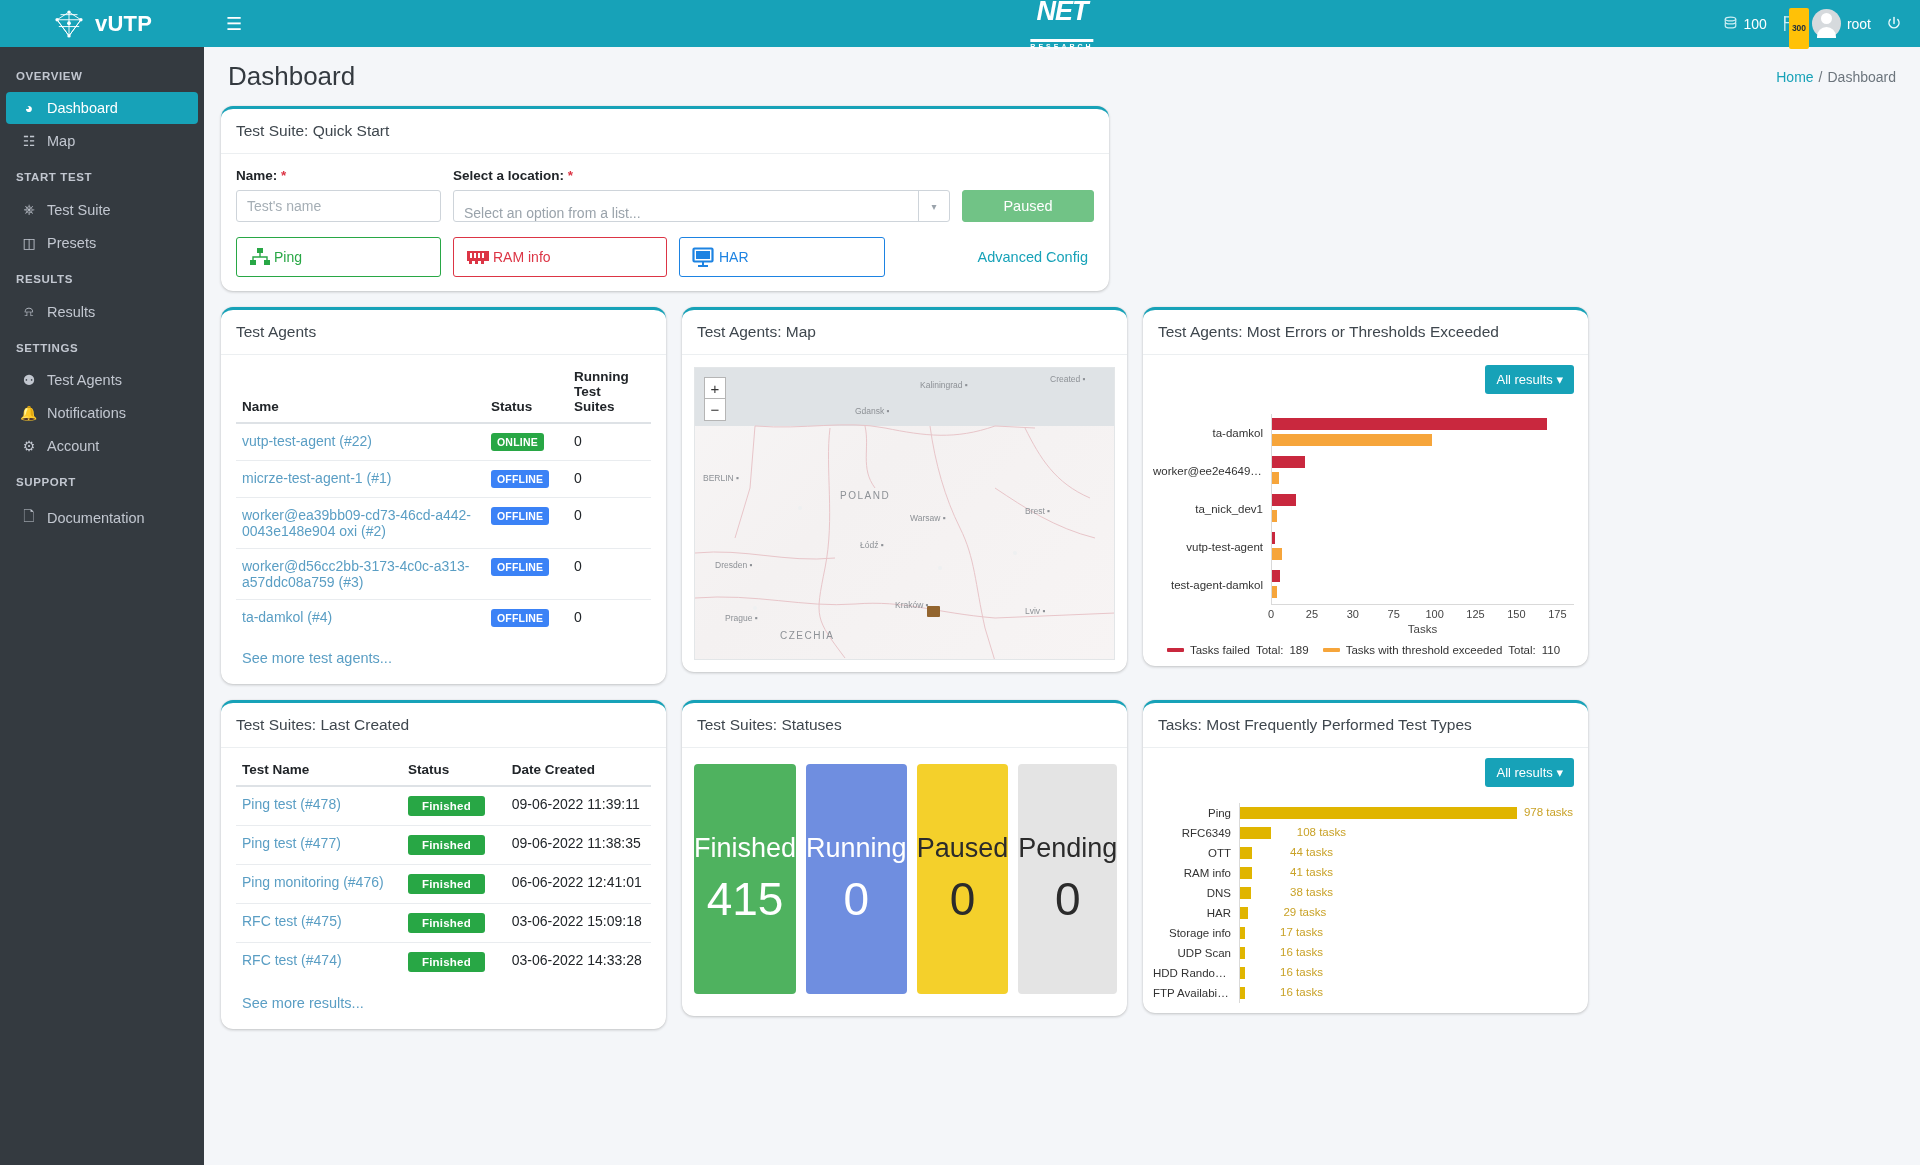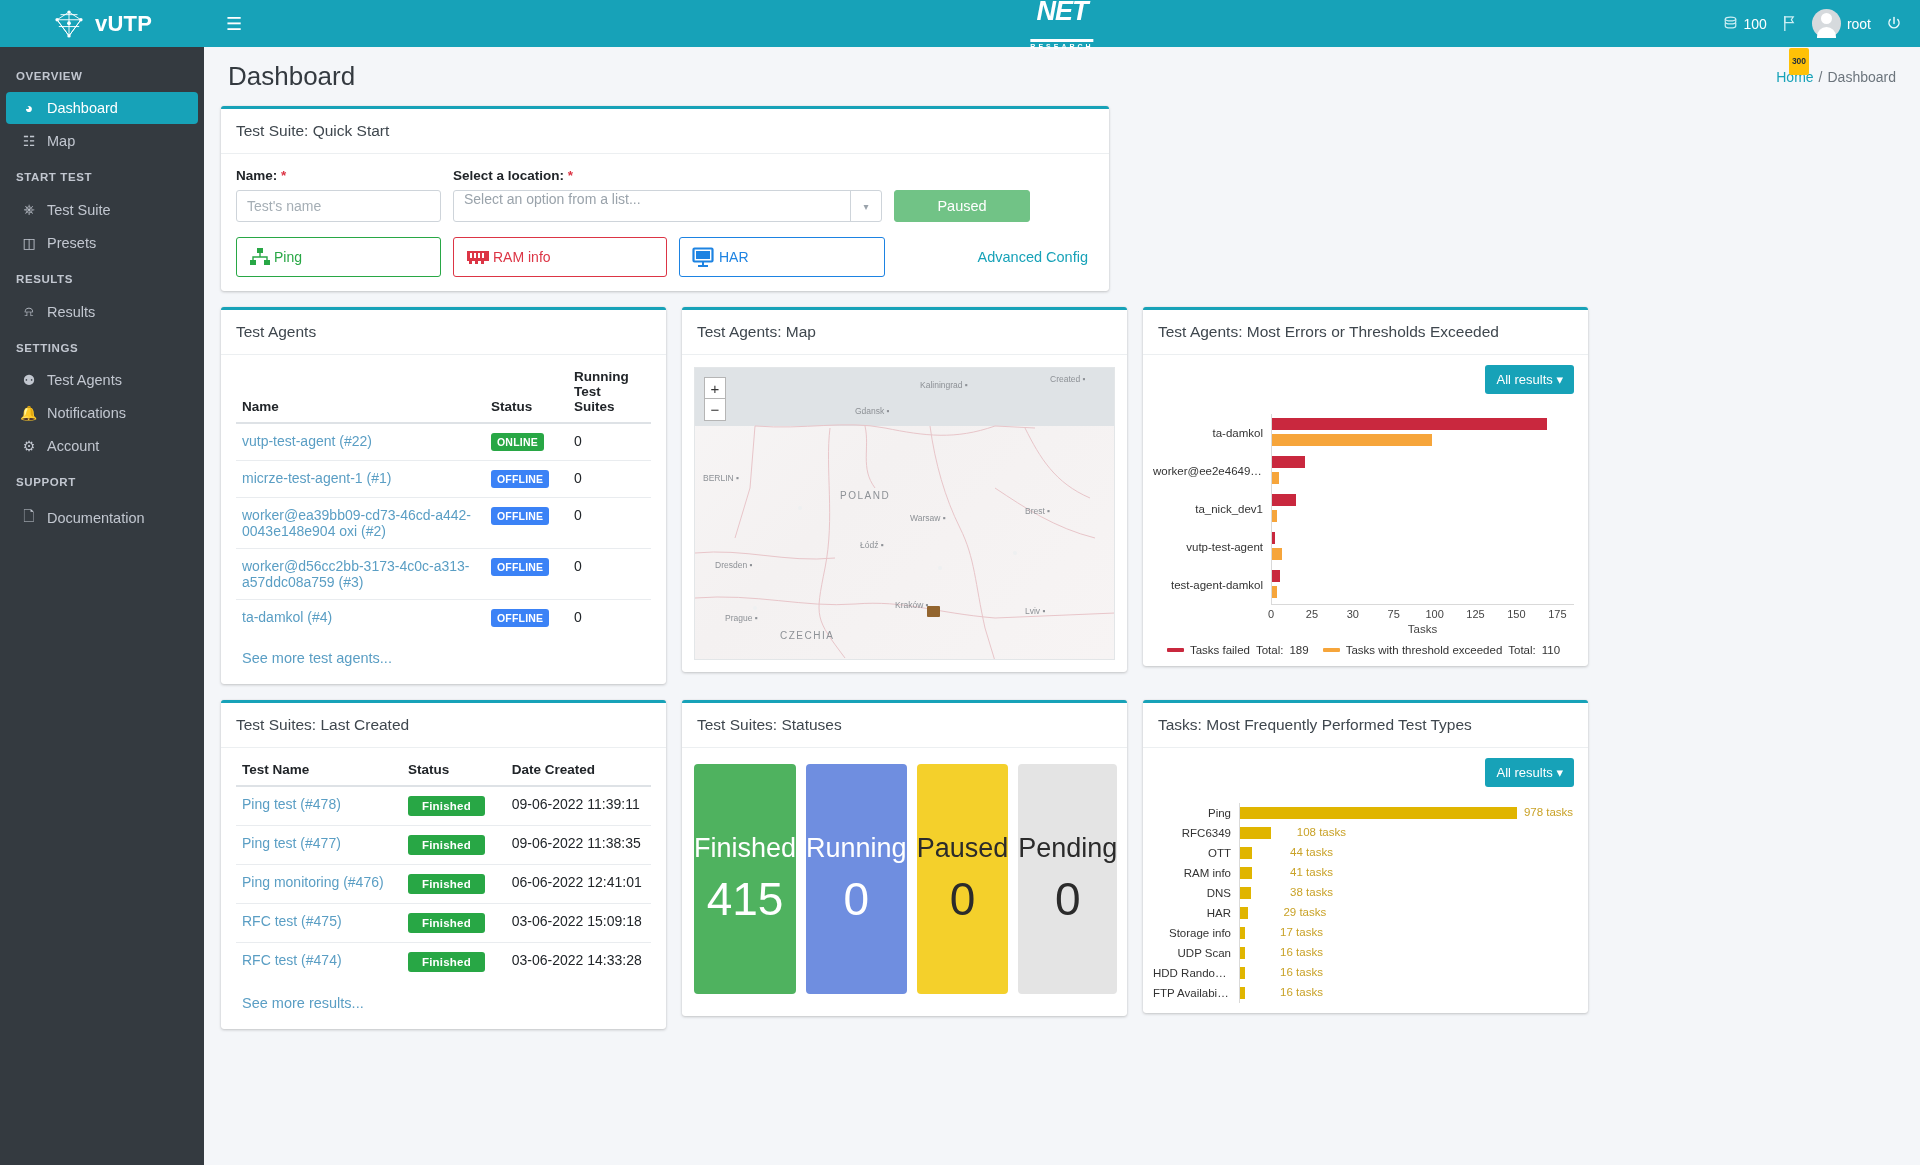--- a/index.html
+++ b/index.html
@@ -40,21 +40,21 @@
   }
   .hamburger { font-size: 18px; cursor: pointer; line-height: 1; }
   .netlogo { position: absolute; left: 50%; transform: translateX(-50%); text-align: center; }
   .netlogo .nw { font-size: 27px; font-weight: bold; font-style: italic; letter-spacing: -1px;
                  border-bottom: 3px solid #fff; line-height: 1; padding-bottom: 14px; }
   .netlogo .nr { font-size: 7px; letter-spacing: 3px; font-weight: bold; margin-top: 1px; }
   .topright { margin-left: auto; display: flex; align-items: center; gap: 15px; font-size: 14px; }
   .tr-item { display: flex; align-items: center; gap: 6px; cursor: pointer; position: relative; }
   .badge-flag {
     position: absolute; top: -7px; left: 7px; background: #ffc107; color: #1f2d3d;
-    font-size: 8.5px; font-weight: bold; border-radius: 2px; padding: 9px 3px; line-height: 1.1; margin-top: 40px;
+    font-size: 8.5px; font-weight: bold; border-radius: 2px; padding: 16px 3px; line-height: 1.1;
   }
   .avatar {
     width: 29px; height: 29px; border-radius: 50%; background: #d6dadd;
     display: flex; align-items: flex-end; justify-content: center; overflow: hidden;
   }
   .av-wrap { position: relative; width: 29px; height: 29px; }
   .av-head { position: absolute; top: 4px; left: 9px; width: 11px; height: 11px; border-radius: 50%; background: #fff; }
   .av-body { position: absolute; bottom: 0; left: 5px; width: 19px; height: 11px; border-radius: 10px 10px 0 0; background: #fff; }
 
   
@@ -63,40 +63,40 @@
   }
   .page-title { font-size: 26px; color: #343a40; font-weight: 400; }
   .breadcrumb { margin-left: auto; font-size: 14px; color: #6c757d; }
   .breadcrumb a { color: #17a2b8; text-decoration: none; cursor: pointer; }
   .breadcrumb .sep { margin: 0 5px; }
 
   .content { padding: 4px 17px 0 17px; flex: 1; overflow: hidden; }
 
   
   .card {
-    background: #fff; border-top: 3px solid #17a2b8; border-radius: 3px;
+    background: #fff; border-top: 3px solid #17a2b8; border-radius: 12px;
     box-shadow: 0 0 1px rgba(0,0,0,.125), 0 1px 3px rgba(0,0,0,.2);
     margin-bottom: 16px;
   }
   .card-head { padding: 13px 15px; border-bottom: 1px solid #eceff1; font-size: 15.5px; color: #3f474e; }
   .card-body { padding: 14px 15px; }
 
   
   .qs-card { width: 888px; }
   .qs-row { display: flex; gap: 12px; align-items: flex-end; }
   .fg { display: flex; flex-direction: column; }
   .fg-label { font-size: 13.5px; font-weight: bold; color: #212529; margin-bottom: 7px; }
   .req { color: #dc3545; }
   .inp {
     border: 1px solid #ced4da; border-radius: 3px; height: 32px; padding: 0 10px;
     font-size: 14px; color: #495057; background: #fff; font-family: inherit;
   }
   .inp::placeholder { color: #a5aeb5; }
   .name-inp { width: 205px; }
-  .loc-sel { width: 429px; display: flex; align-items: flex-start; padding: 0; overflow: hidden; }
+  .loc-sel { width: 497px; display: flex; align-items: flex-end; padding: 0; overflow: hidden; }
   .loc-sel .ph { flex: 1; padding: 0 10px; font-size: 14px; color: #9aa3ab; }
   .loc-sel .caret { width: 31px; height: 30px; border-left: 1px solid #ced4da; display: flex;
                     align-items: center; justify-content: center; color: #9aa3ab; font-size: 10px; }
   .start-btn {
     width: 136px; height: 32px; background: #71c386; color: #fff; border: 1px solid #71c386;
     border-radius: 3px; font-size: 14.5px; cursor: pointer; font-family: inherit;
   }
   .qs-row2 { display: flex; gap: 12px; align-items: center; margin-top: 15px; }
   .shortcut {
     height: 40px; border-radius: 3px; display: flex; align-items: center;

